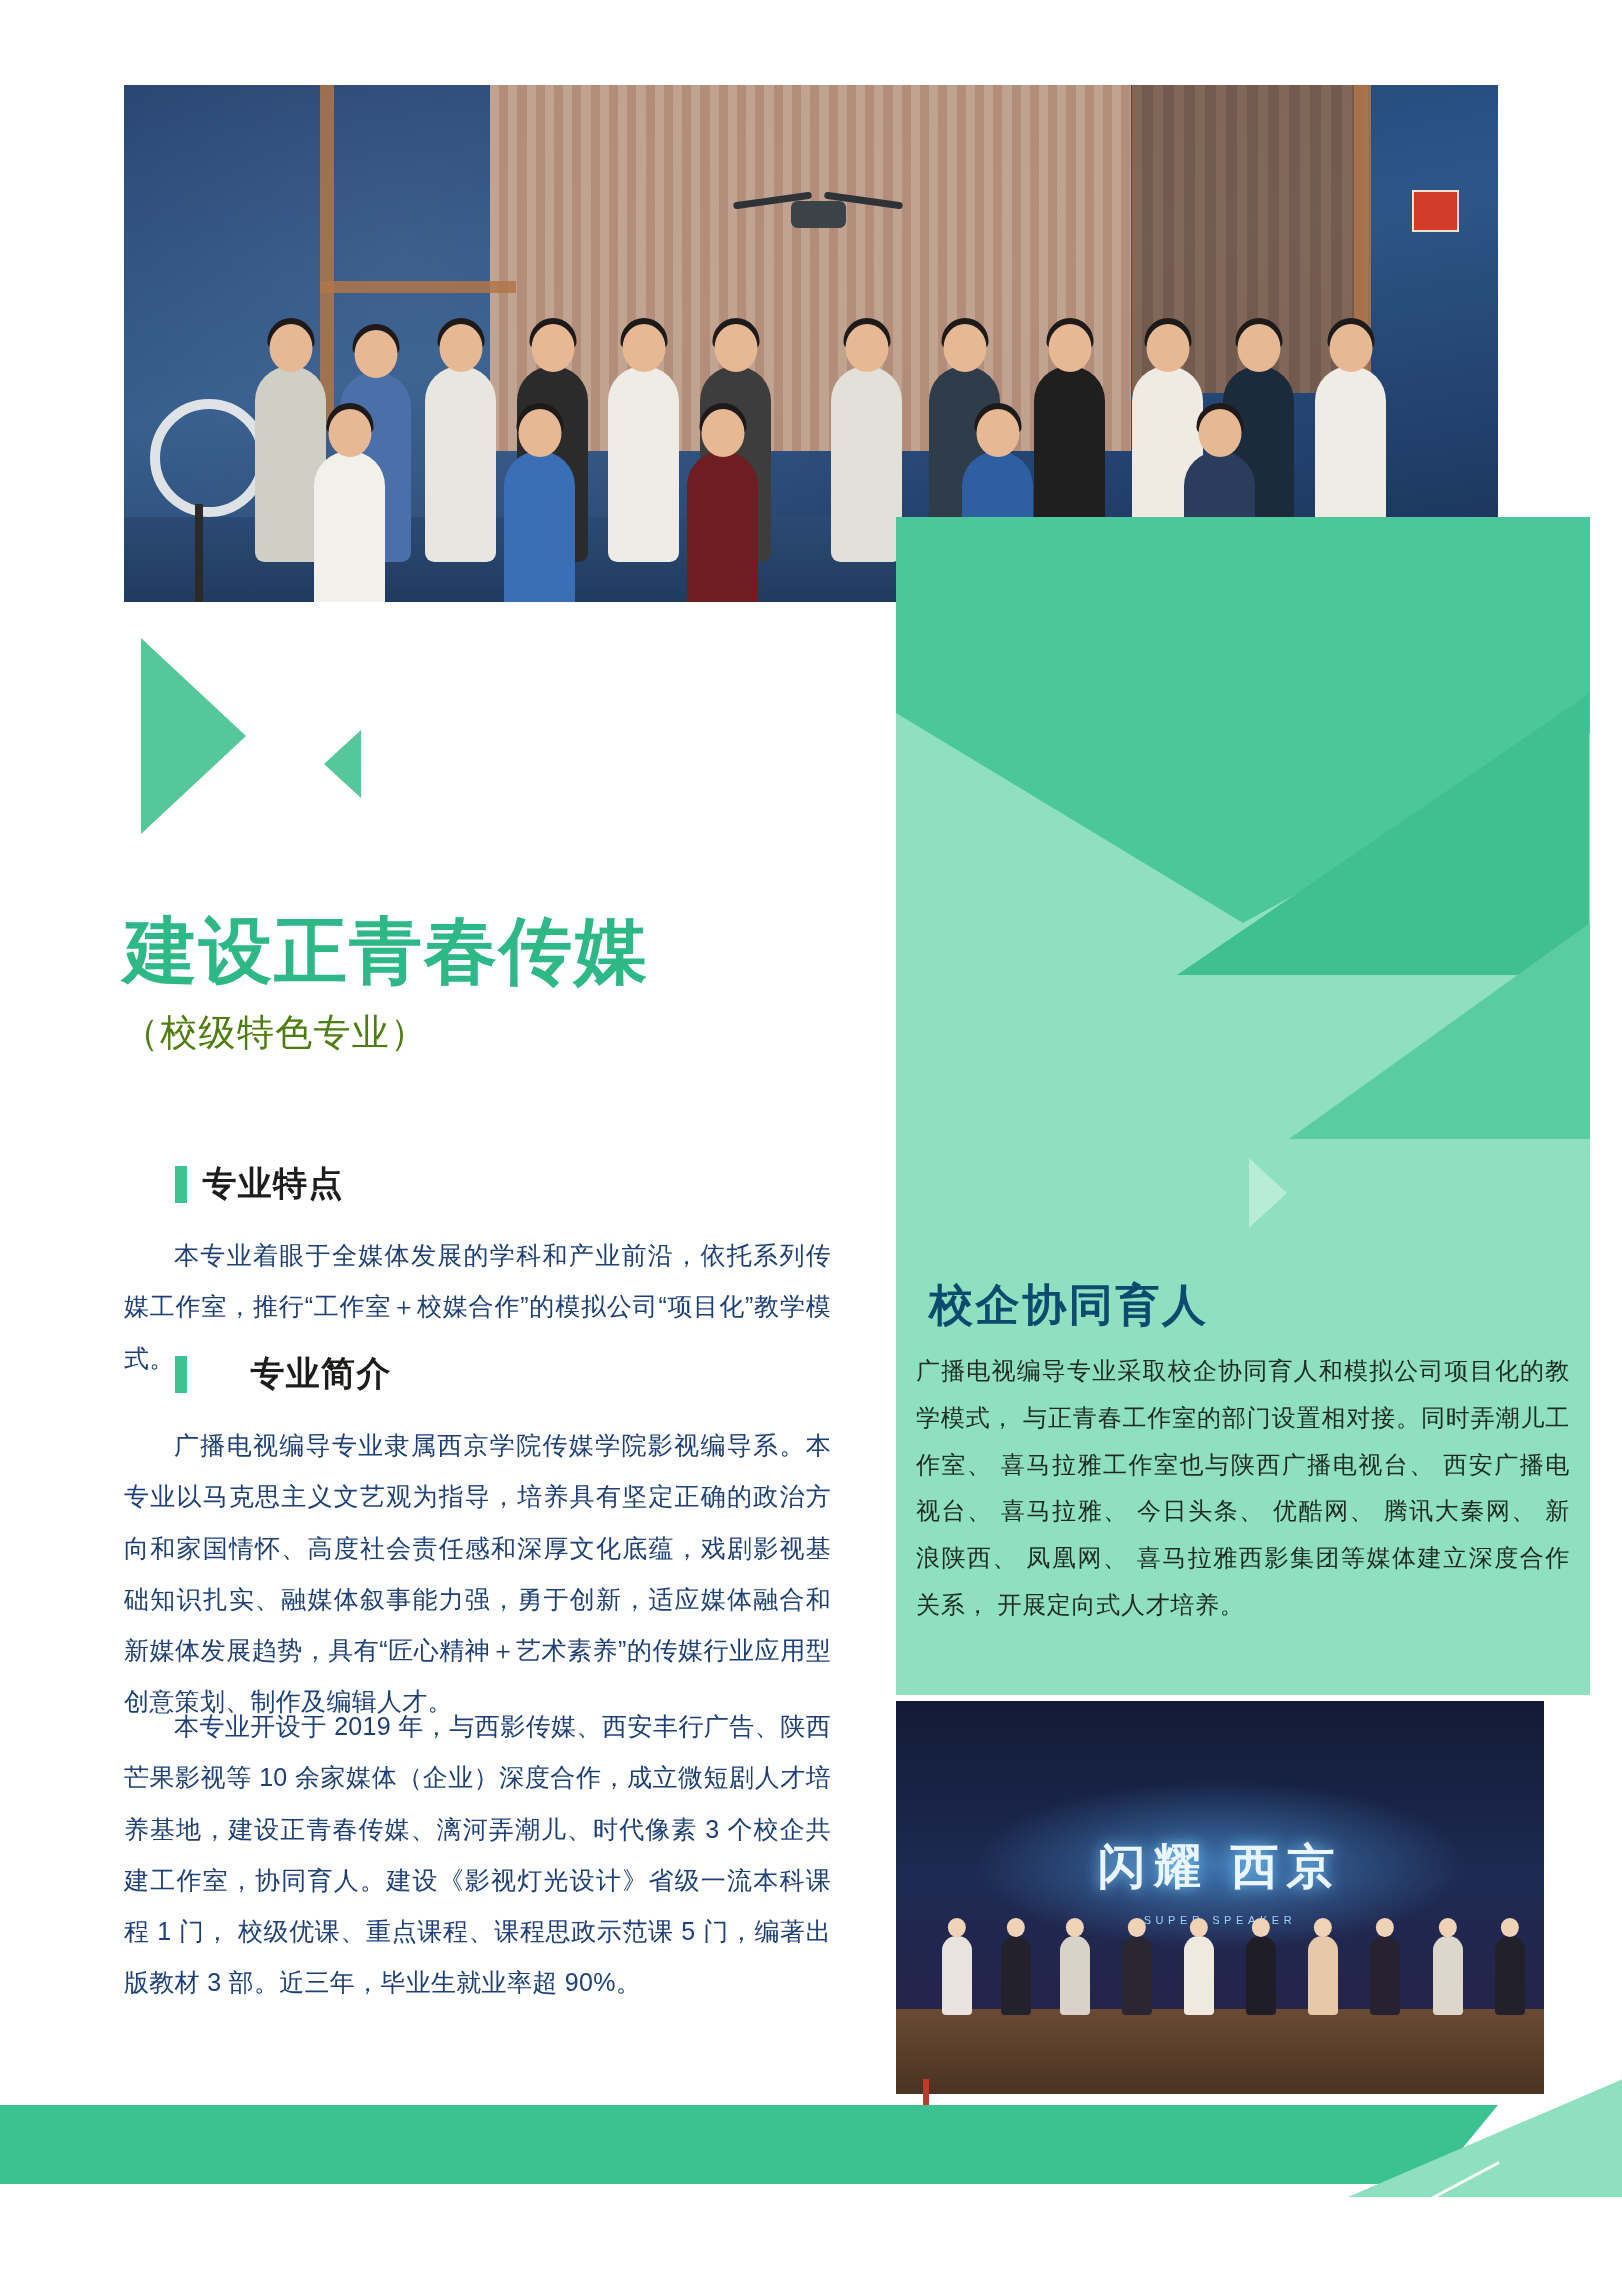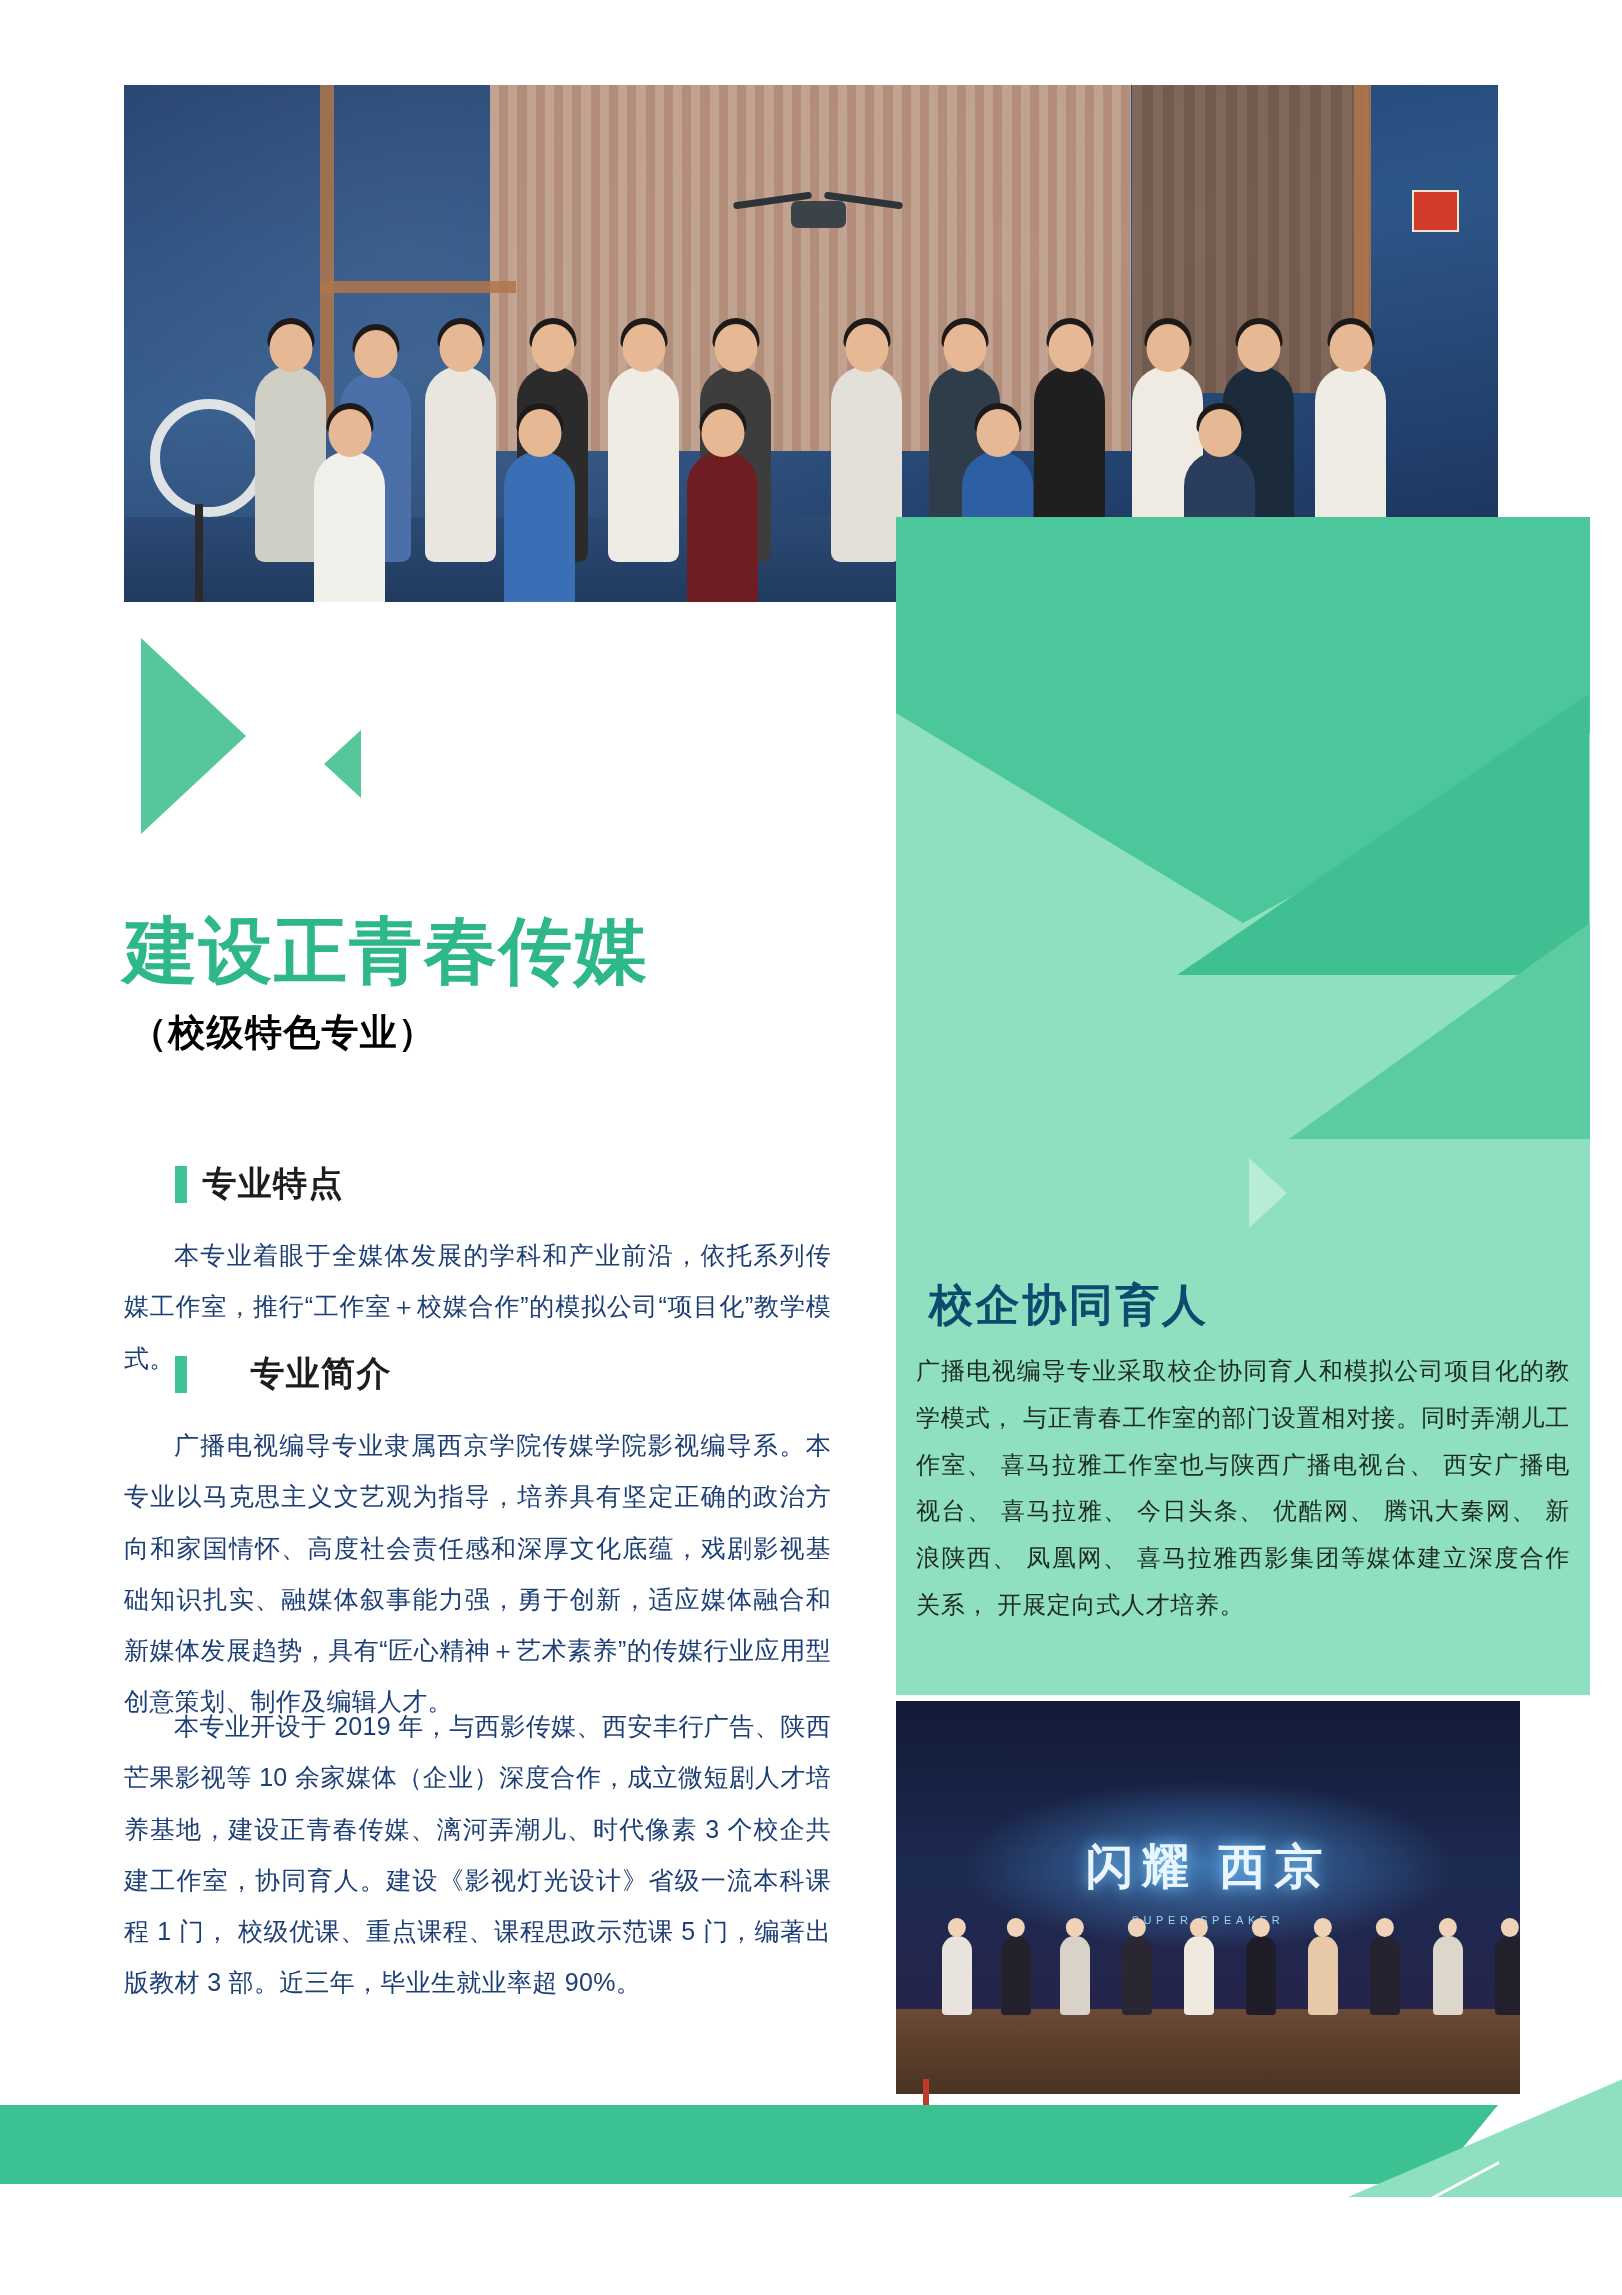--- a/index.html
+++ b/index.html
@@ -192,20 +192,21 @@
     letter-spacing: 0.7px;
   }
 
   
   .photo2 {
     position: absolute;
     left: 896px; top: 1701px;
     width: 624px; height: 393px;
     overflow: hidden;
     background: linear-gradient(180deg, #121a36 0%, #1d2a52 45%, #2a1f45 100%);
+    padding-left: 24px;
   }
   .stage-glow {
     position: absolute;
     left: 50%; top: 79px; transform: translateX(-50%);
     width: 497px; height: 170px;
     background: radial-gradient(ellipse at center, rgba(90,180,255,.55), rgba(40,80,180,0) 70%);
   }
   .stage-text {
     position: absolute;
     left: 50%; top: 134px; transform: translateX(-50%);
@@ -248,24 +249,24 @@
   .main-title {
     position: absolute;
     left: 124px; top: 903px;
     font-size: 73px;
     font-weight: 700;
     color: #2fb887;
     letter-spacing: 2px;
   }
   .main-sub {
     position: absolute;
-    left: 130px; top: 1008px;
+    left: 122px; top: 1008px;
     font-size: 37px;
-    font-weight: 700;
-    color: #000000;
+    font-weight: 400;
+    color: #4d7c0f;
     letter-spacing: 1.3px;
   }
 
   .sec {
     position: absolute;
     display: flex;
     align-items: center;
     padding-left: 47px;
   }
   .sec-bar {

